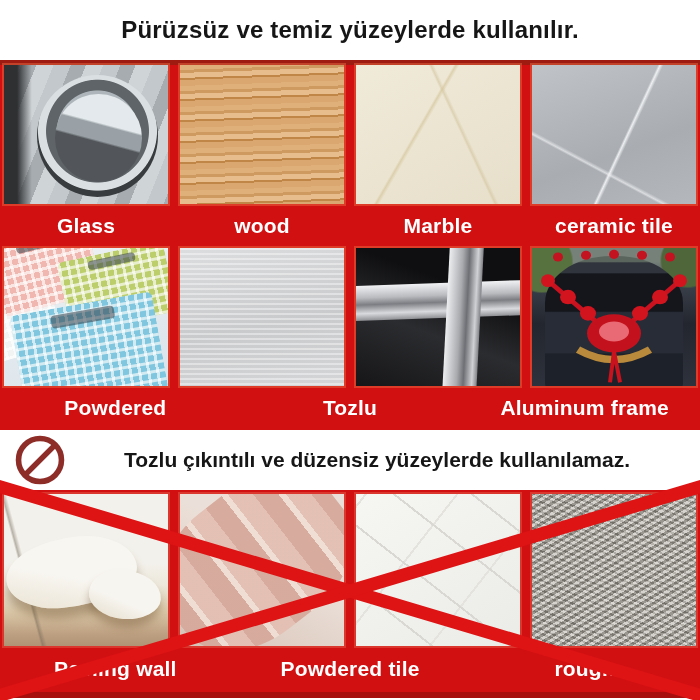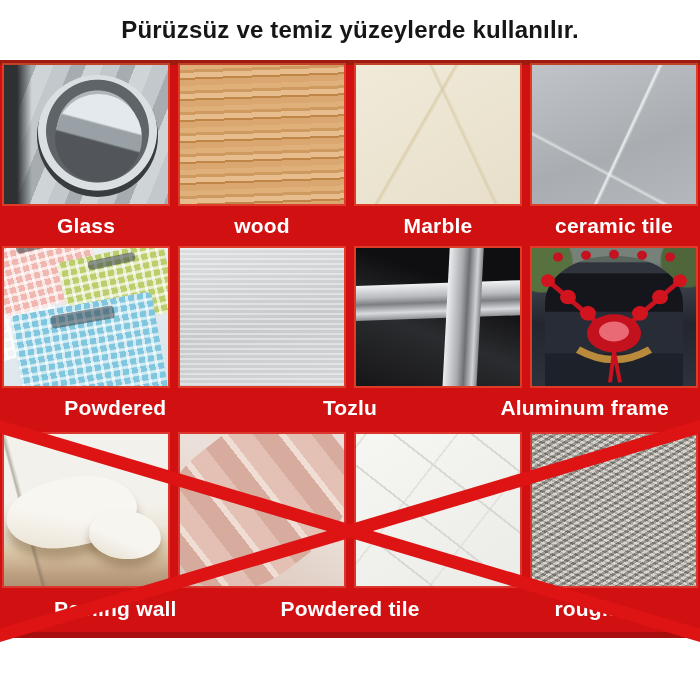--- a/index.html
+++ b/index.html
@@ -185,20 +185,27 @@
         </svg>
       </figure>
     </div>
     <div class="label-row">
       <div class="lbl">Powdered</div>
       <div class="lbl">Tozlu</div>
       <div class="lbl">Aluminum frame</div>
     </div>
   </section>
 
+  <section class="no-strip">
+    <svg class="no-icon" width="56" height="56" viewBox="0 0 60 60">
+      <circle cx="30" cy="30" r="23" fill="none" stroke="#8e2c28" stroke-width="6"></circle>
+      <line x1="13" y1="47" x2="47" y2="13" stroke="#8e2c28" stroke-width="6"></line>
+    </svg>
+    <div class="no-title">Tozlu çıkıntılı ve düzensiz yüzeylerde kullanılamaz.</div>
+  </section>
 
   <section class="grid grid-forbidden">
     <div class="img-row r3">
       <figure class="tile t-peel"></figure>
       <figure class="tile t-powder">
         <div class="hand"></div>
       </figure>
       <figure class="tile t-irreg"></figure>
       <figure class="tile t-rough"></figure>
     </div>

